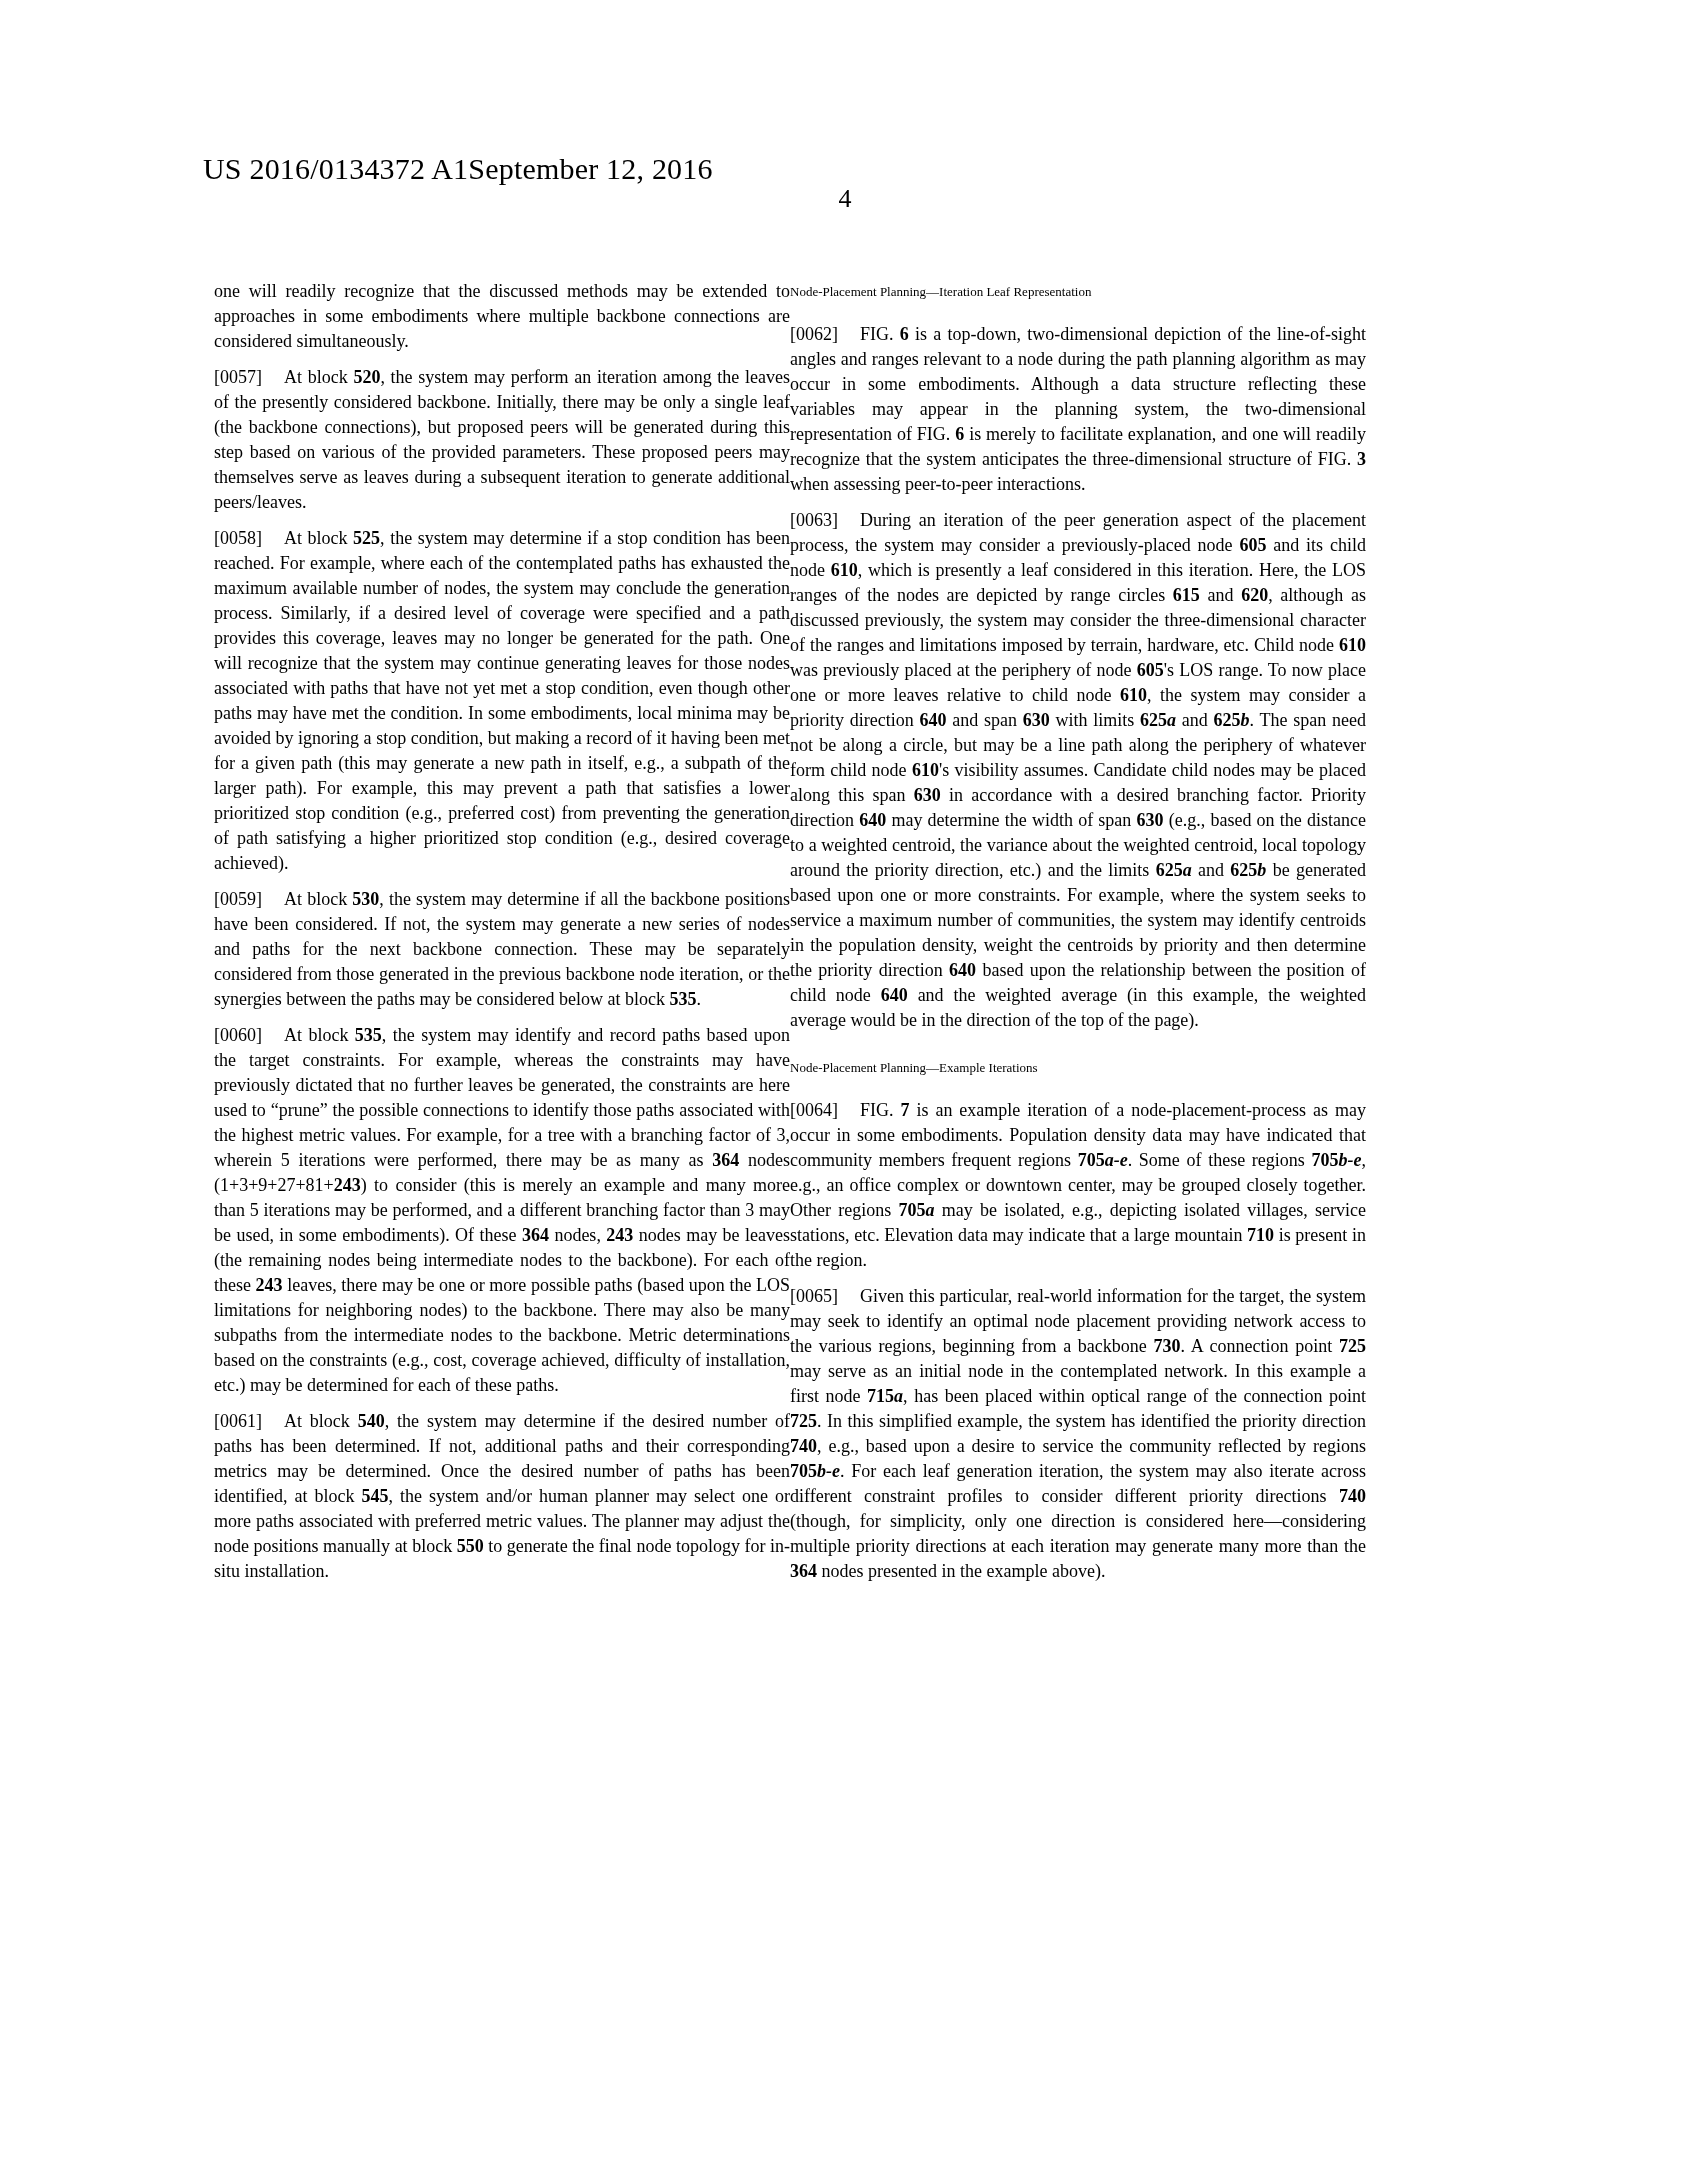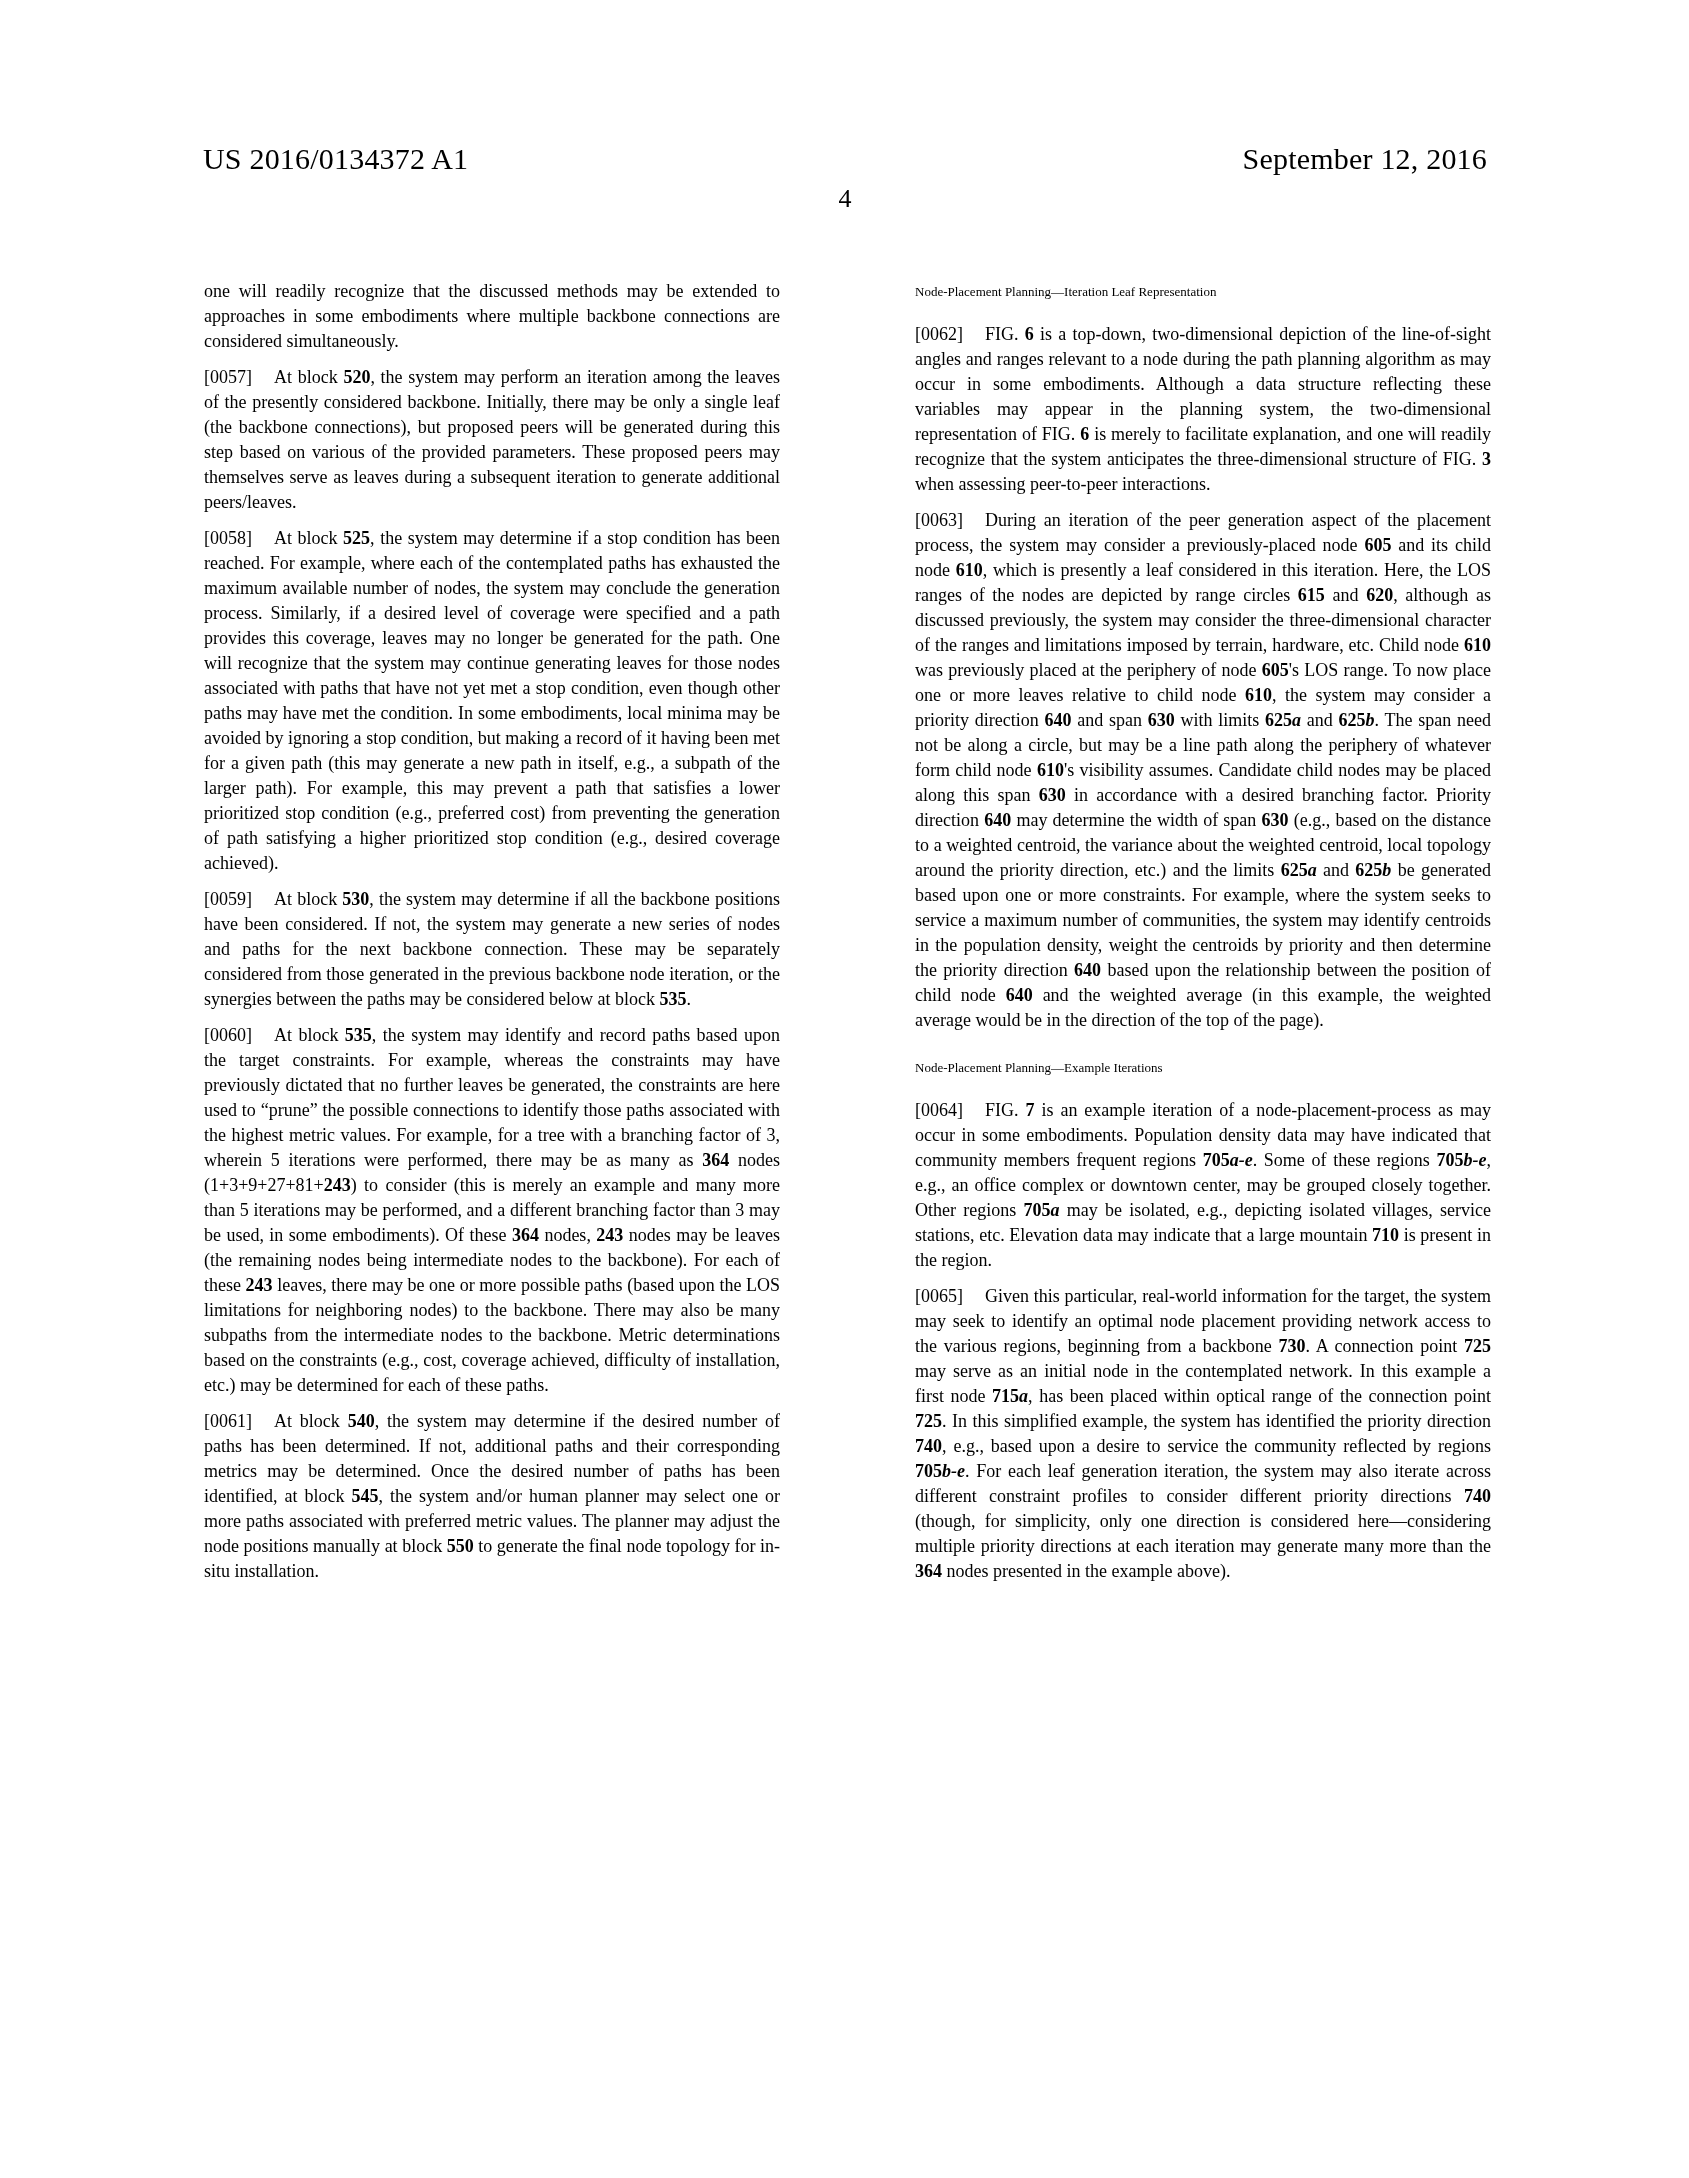--- a/index.html
+++ b/index.html
@@ -19,52 +19,50 @@
     position: relative;
     width: 1690px;
     height: 2178px;
     box-sizing: border-box;
     background: #fff;
     overflow: hidden;
   }
   
   .running-head {
     position: absolute;
-    top: 142px;
+    top: 152px;
     left: 203px;
     right: 203px;
     height: 42px;
     display: flex;
     align-items: baseline;
-    justify-content: space-between;
     font-size: 30px;
     letter-spacing: 0.2px;
   }
   .running-head .pubno,
   .running-head .pubdate {
     white-space: nowrap;
     font-weight: 400;
   }
   .page-number {
     position: absolute;
     top: 184px;
     left: 0;
     width: 1690px;
     text-align: center;
     font-size: 26px;
   }
   
   .columns {
     position: absolute;
     top: 279px;
-    left: 204px;
+    left: 214px;
     width: 1287px;
     height: 1802px;
     display: flex;
-    justify-content: space-between;
   }
   .col {
     width: 576px;
     font-size: 18px;
     line-height: 25px;
     text-align: justify;
     text-justify: inter-word;
     hyphens: none;
   }
   .col p {

